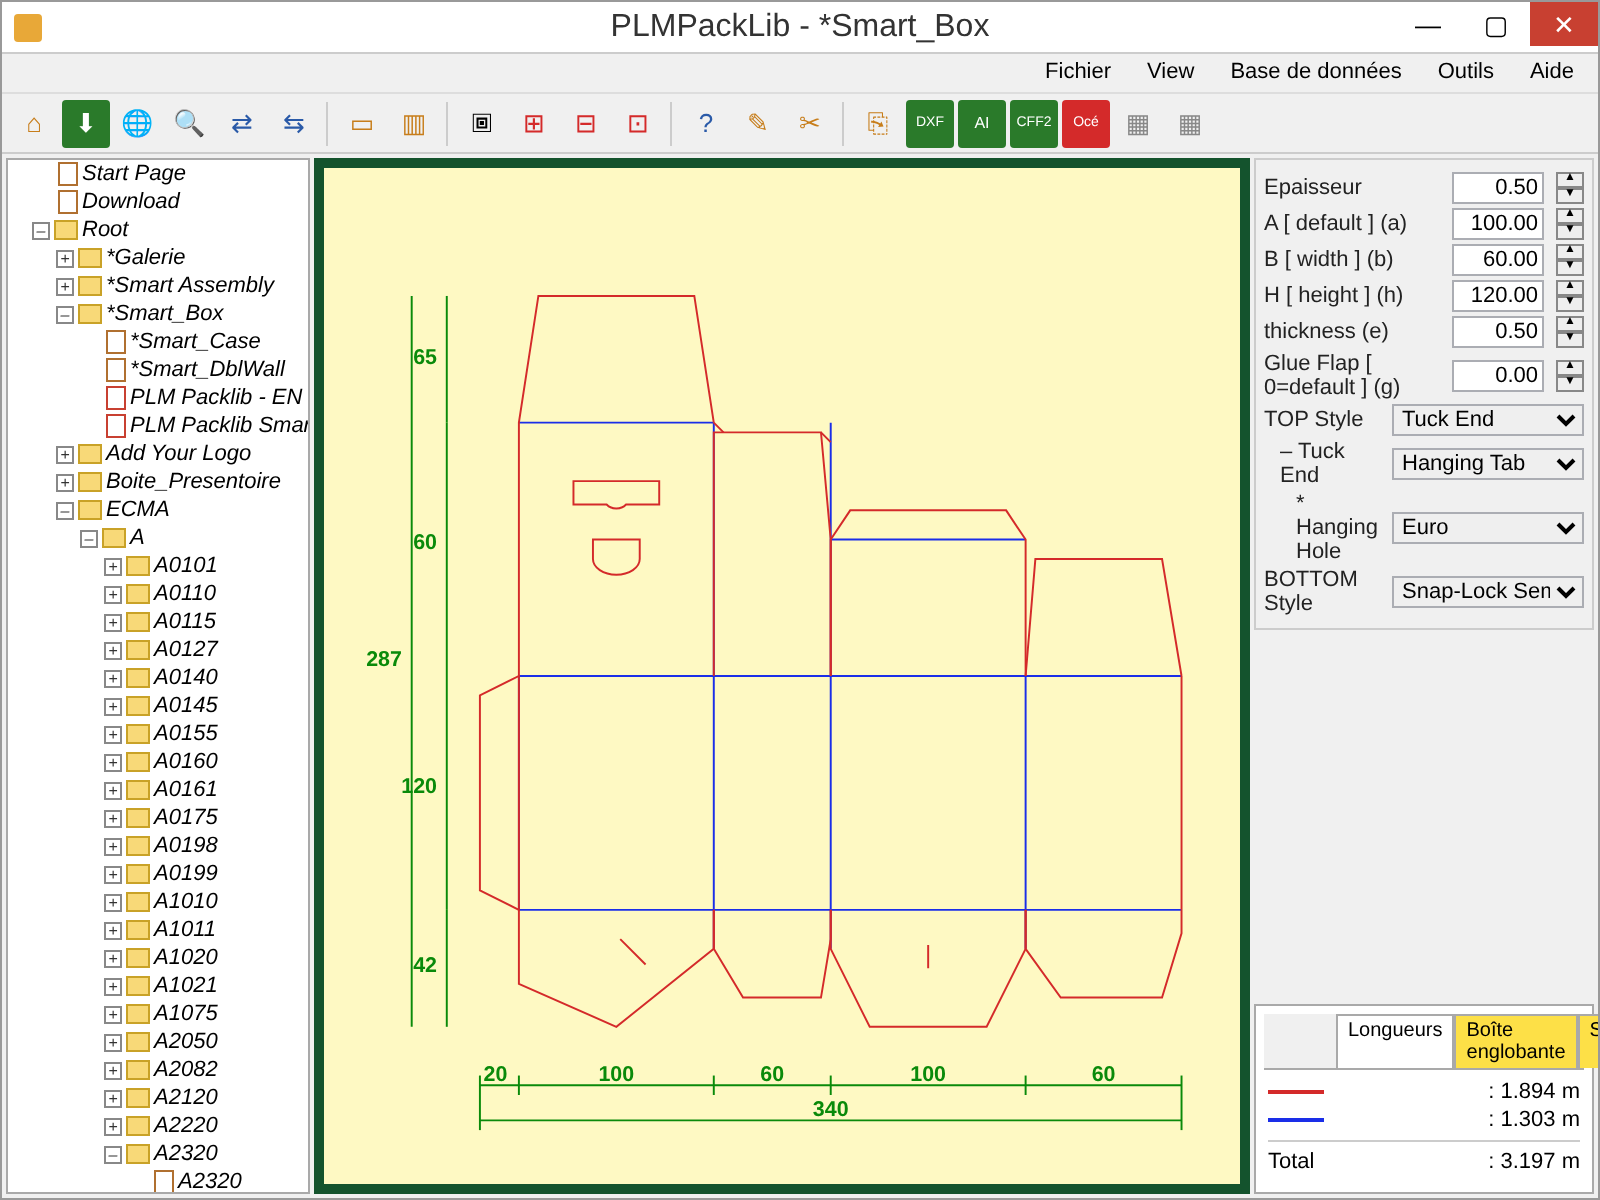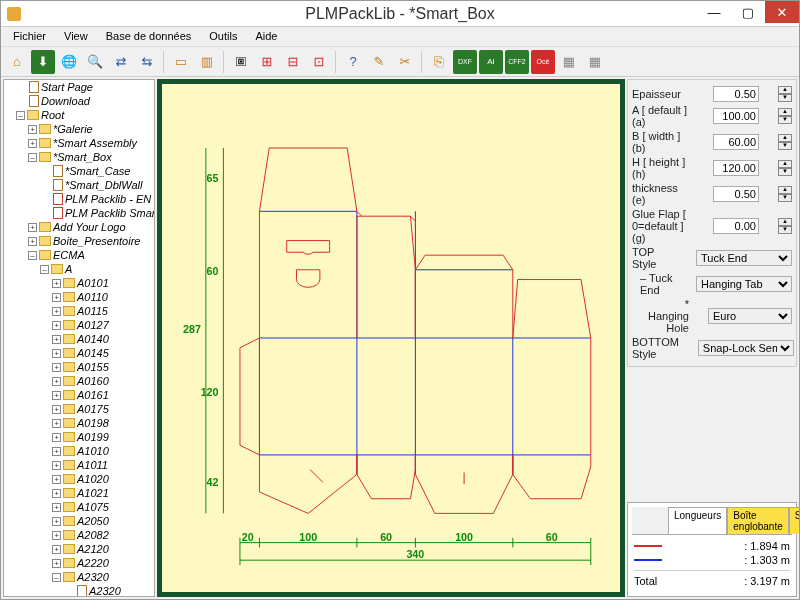--- a/index.html
+++ b/index.html
@@ -3,40 +3,40 @@
 <meta charset="utf-8">
 <style>
   * { box-sizing: border-box; margin: 0; padding: 0; font-family: "Segoe UI", Tahoma, sans-serif; font-size: 11px; }
   body { background: #f0f0f0; width: 800px; height: 600px; overflow: hidden; display: flex; flex-direction: column; border: 1px solid #999; }
   .titlebar { background: #fff; height: 26px; display: flex; align-items: center; justify-content: center; position: relative; border-bottom: 1px solid #ccc; }
   .titlebar .icon { position: absolute; left: 6px; width: 14px; height: 14px; background: #e8a838; border-radius: 2px; }
   .titlebar .title { color: #333; font-size: 16px; }
   .winbtns { position: absolute; right: 0; top: 0; display: flex; }
   .winbtn { width: 34px; height: 22px; display: flex; align-items: center; justify-content: center; font-size: 13px; }
   .winbtn.close { background: #c84031; color: #fff; }
-  .menubar { background: #f0f0f0; height: 20px; display: flex; gap: 6px; padding: 2px 6px; border-bottom: 1px solid #ddd; }
+  .menubar { background: #f0f0f0; height: 20px; display: flex; gap: 6px; padding: 2px 6px; border-bottom: 1px solid #ddd; justify-content: flex-end; }
   .menubar span { padding: 1px 6px; }
   .toolbar { background: #f0f0f0; height: 30px; display: flex; align-items: center; padding: 2px 4px; gap: 2px; border-bottom: 1px solid #ccc; }
   .tbtn { width: 24px; height: 24px; border: 1px solid transparent; display: flex; align-items: center; justify-content: center; font-size: 13px; border-radius: 2px; }
   .tsep { width: 2px; height: 22px; border-left: 1px solid #ccc; margin: 0 2px; }
   .main { flex: 1; display: flex; overflow: hidden; }
   .tree { width: 152px; background: #fff; border: 1px solid #a9a9a9; margin: 2px; overflow-y: scroll; overflow-x: hidden; font-size: 11px; }
   .tree ul { list-style: none; padding-left: 12px; }
   .tree li { white-space: nowrap; line-height: 14px; padding: 0; display: block; }
   .tree li > .row { display: flex; align-items: center; gap: 2px; font-style: italic; }
   .tree .tg { width: 9px; height: 9px; border: 1px solid #888; font-size: 8px; line-height: 7px; text-align: center; color: #333; background: #fff; flex-shrink: 0; }
   .tree .sp { width: 11px; flex-shrink: 0; }
   .tree .fld { width: 12px; height: 10px; background: #f8d978; border: 1px solid #c9a227; flex-shrink: 0; }
   .tree .doc { width: 10px; height: 12px; background: #fff; border: 1px solid #b07030; flex-shrink: 0; }
   .tree .pdf { width: 10px; height: 12px; background: #fff; border: 1px solid #c84031; flex-shrink: 0; }
   .canvas { flex: 1; background: #fef9c3; border: 5px solid #14532d; margin: 2px 0; position: relative; overflow: hidden; font-weight: bold; }
   .canvas svg { width: 100%; height: 100%; }
   .props { width: 170px; margin: 2px; display: flex; flex-direction: column; gap: 2px; }
   .props .panel { background: #f0f0f0; border: 1px solid #ccc; padding: 4px; }
-  .prow { display: flex; align-items: center; margin: 2px 0; gap: 19px; }
+  .prow { display: flex; align-items: center; margin: 2px 0; gap: 6px; }
   .prow label { flex: 1; font-size: 11px; color: #222; }
   .prow input[type=text] { width: 46px; font-size: 11px; border: 1px solid #abadb3; padding: 1px 2px; text-align: right; }
   .spin { width: 14px; display: flex; flex-direction: column; }
   .spin div { height: 8px; border: 1px solid #888; font-size: 6px; line-height: 5px; text-align: center; background: #eee; }
   .prow select { width: 96px; font-size: 11px; border: 1px solid #abadb3; }
   .tabs { display: flex; border-bottom: 1px solid #a9a9a9; background: #f0f0f0; padding-left: 36px; }
   .tab { padding: 2px 5px; border: 1px solid #a9a9a9; border-bottom: none; background: #fff; font-size: 10px; }
   .tab.inactive { background: #fde047; }
   .legend { background: #fff; border: 1px solid #a9a9a9; padding: 4px; flex: 0; }
   .lrow { display: flex; align-items: center; gap: 22px; padding: 1px 0; }
@@ -493,21 +493,21 @@
         </div>
         <div class="prow">
           <label>TOP Style</label>
           <select><option>Tuck End</option></select>
         </div>
         <div class="prow">
           <label style="padding-left: 8px;">– Tuck End</label>
           <select><option>Hanging Tab</option></select>
         </div>
         <div class="prow">
-          <label style="padding-left: 16px; text-align: right;">* Hanging Hole</label>
+          <label style="padding-left: 16px;">* Hanging Hole</label>
           <select><option>Euro</option></select>
         </div>
         <div class="prow">
           <label>BOTTOM Style</label>
           <select><option>Snap-Lock Semi-Auto</option></select>
         </div>
       </div>
     <div style="flex:1"></div>
     <div class="legend">
       <div class="tabs">

